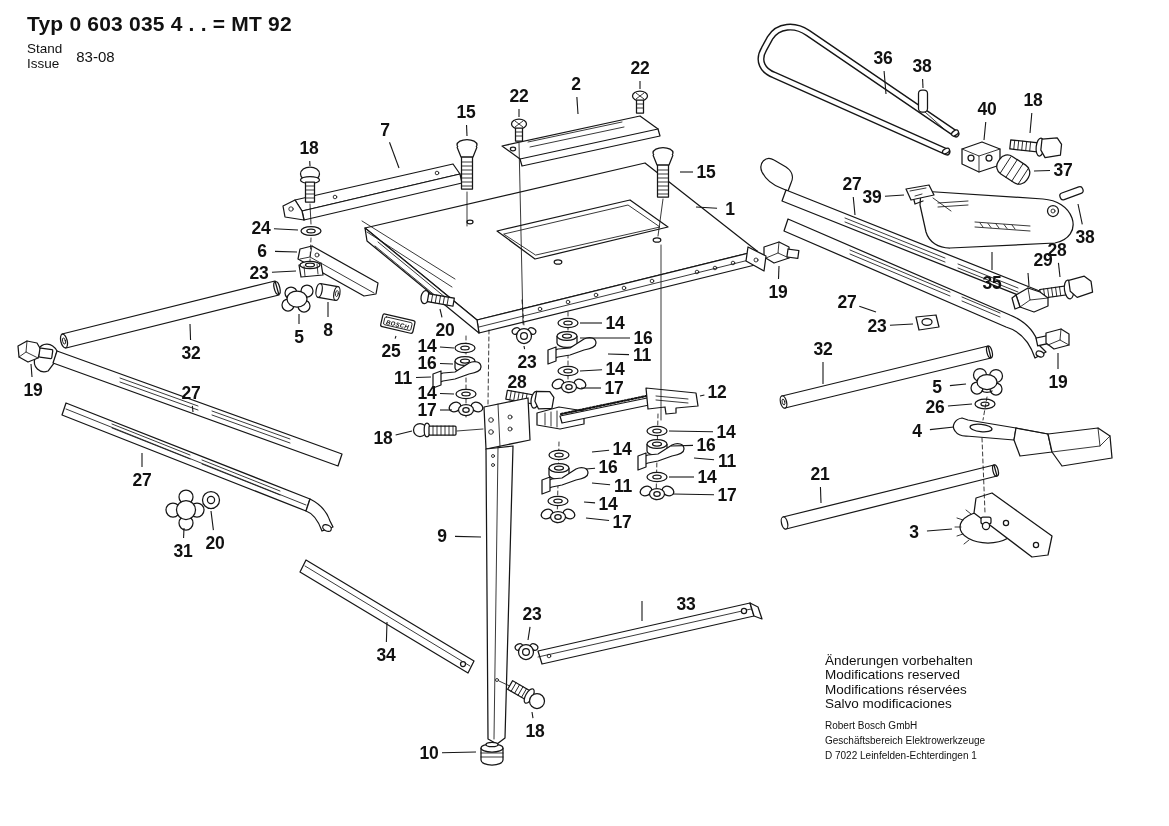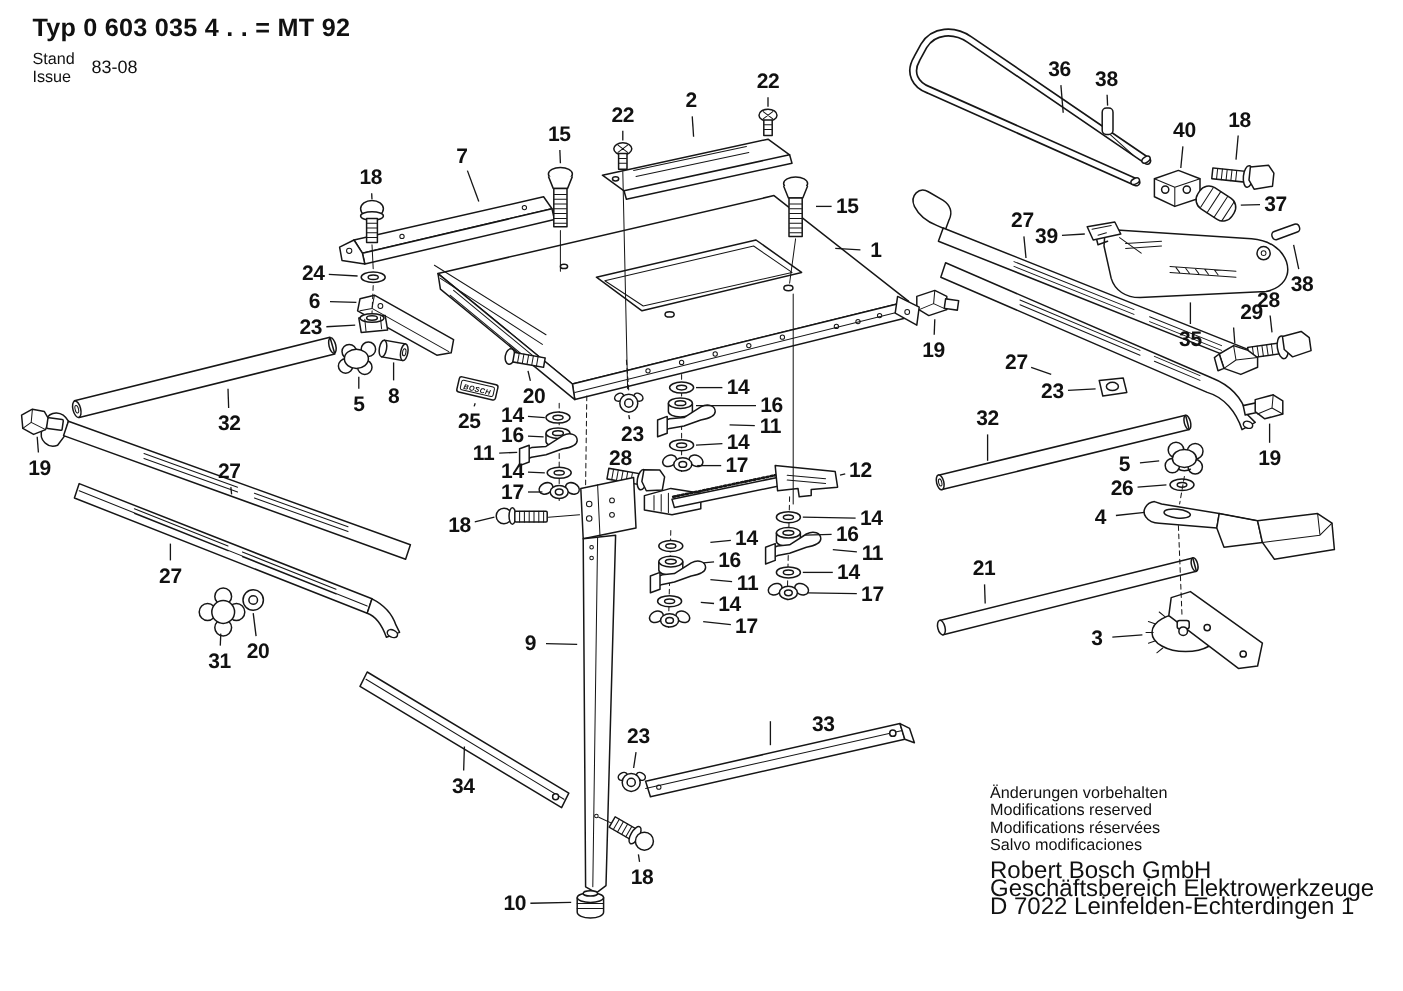--- a/index.html
+++ b/index.html
@@ -8,21 +8,21 @@
   
   .titleblock{position:absolute;left:27px;top:12px;}
   .titleline{font-size:21px;letter-spacing:.2px;white-space:nowrap;}
   .titleline .b{font-weight:700;}
   .titleline .c{font-weight:600;}
   .standblock{margin-top:6px;display:flex;align-items:center;gap:14px;}
   .standcol{font-size:13.5px;line-height:14.5px;}
   .issueval{font-size:15px;}
   
   .notes{position:absolute;left:825px;top:654px;font-size:13.5px;line-height:14.3px;}
-  .company{position:absolute;left:825px;top:719px;font-size:20px;line-height:14.8px;}
+  .company{position:absolute;left:825px;top:719px;font-size:10px;line-height:14.8px;}
   
   svg.draw{position:absolute;left:0;top:0;}
   .s{stroke:#161616;stroke-width:1.25;fill:none;stroke-linecap:round;stroke-linejoin:round;}
   .w{stroke:#161616;stroke-width:1.25;fill:#fff;stroke-linejoin:round;}
   .thin{stroke-width:.85;}
   .dash{stroke-dasharray:4 3;stroke-width:.85;}
   .logo{font:italic 700 6px "Liberation Sans",sans-serif;fill:#111;letter-spacing:.3px;}
   
   #callout-layer{position:absolute;left:0;top:0;width:100%;height:100%;}
   .callout{position:absolute;transform:translate(-50%,-50%);font-weight:700;font-size:17.5px;

